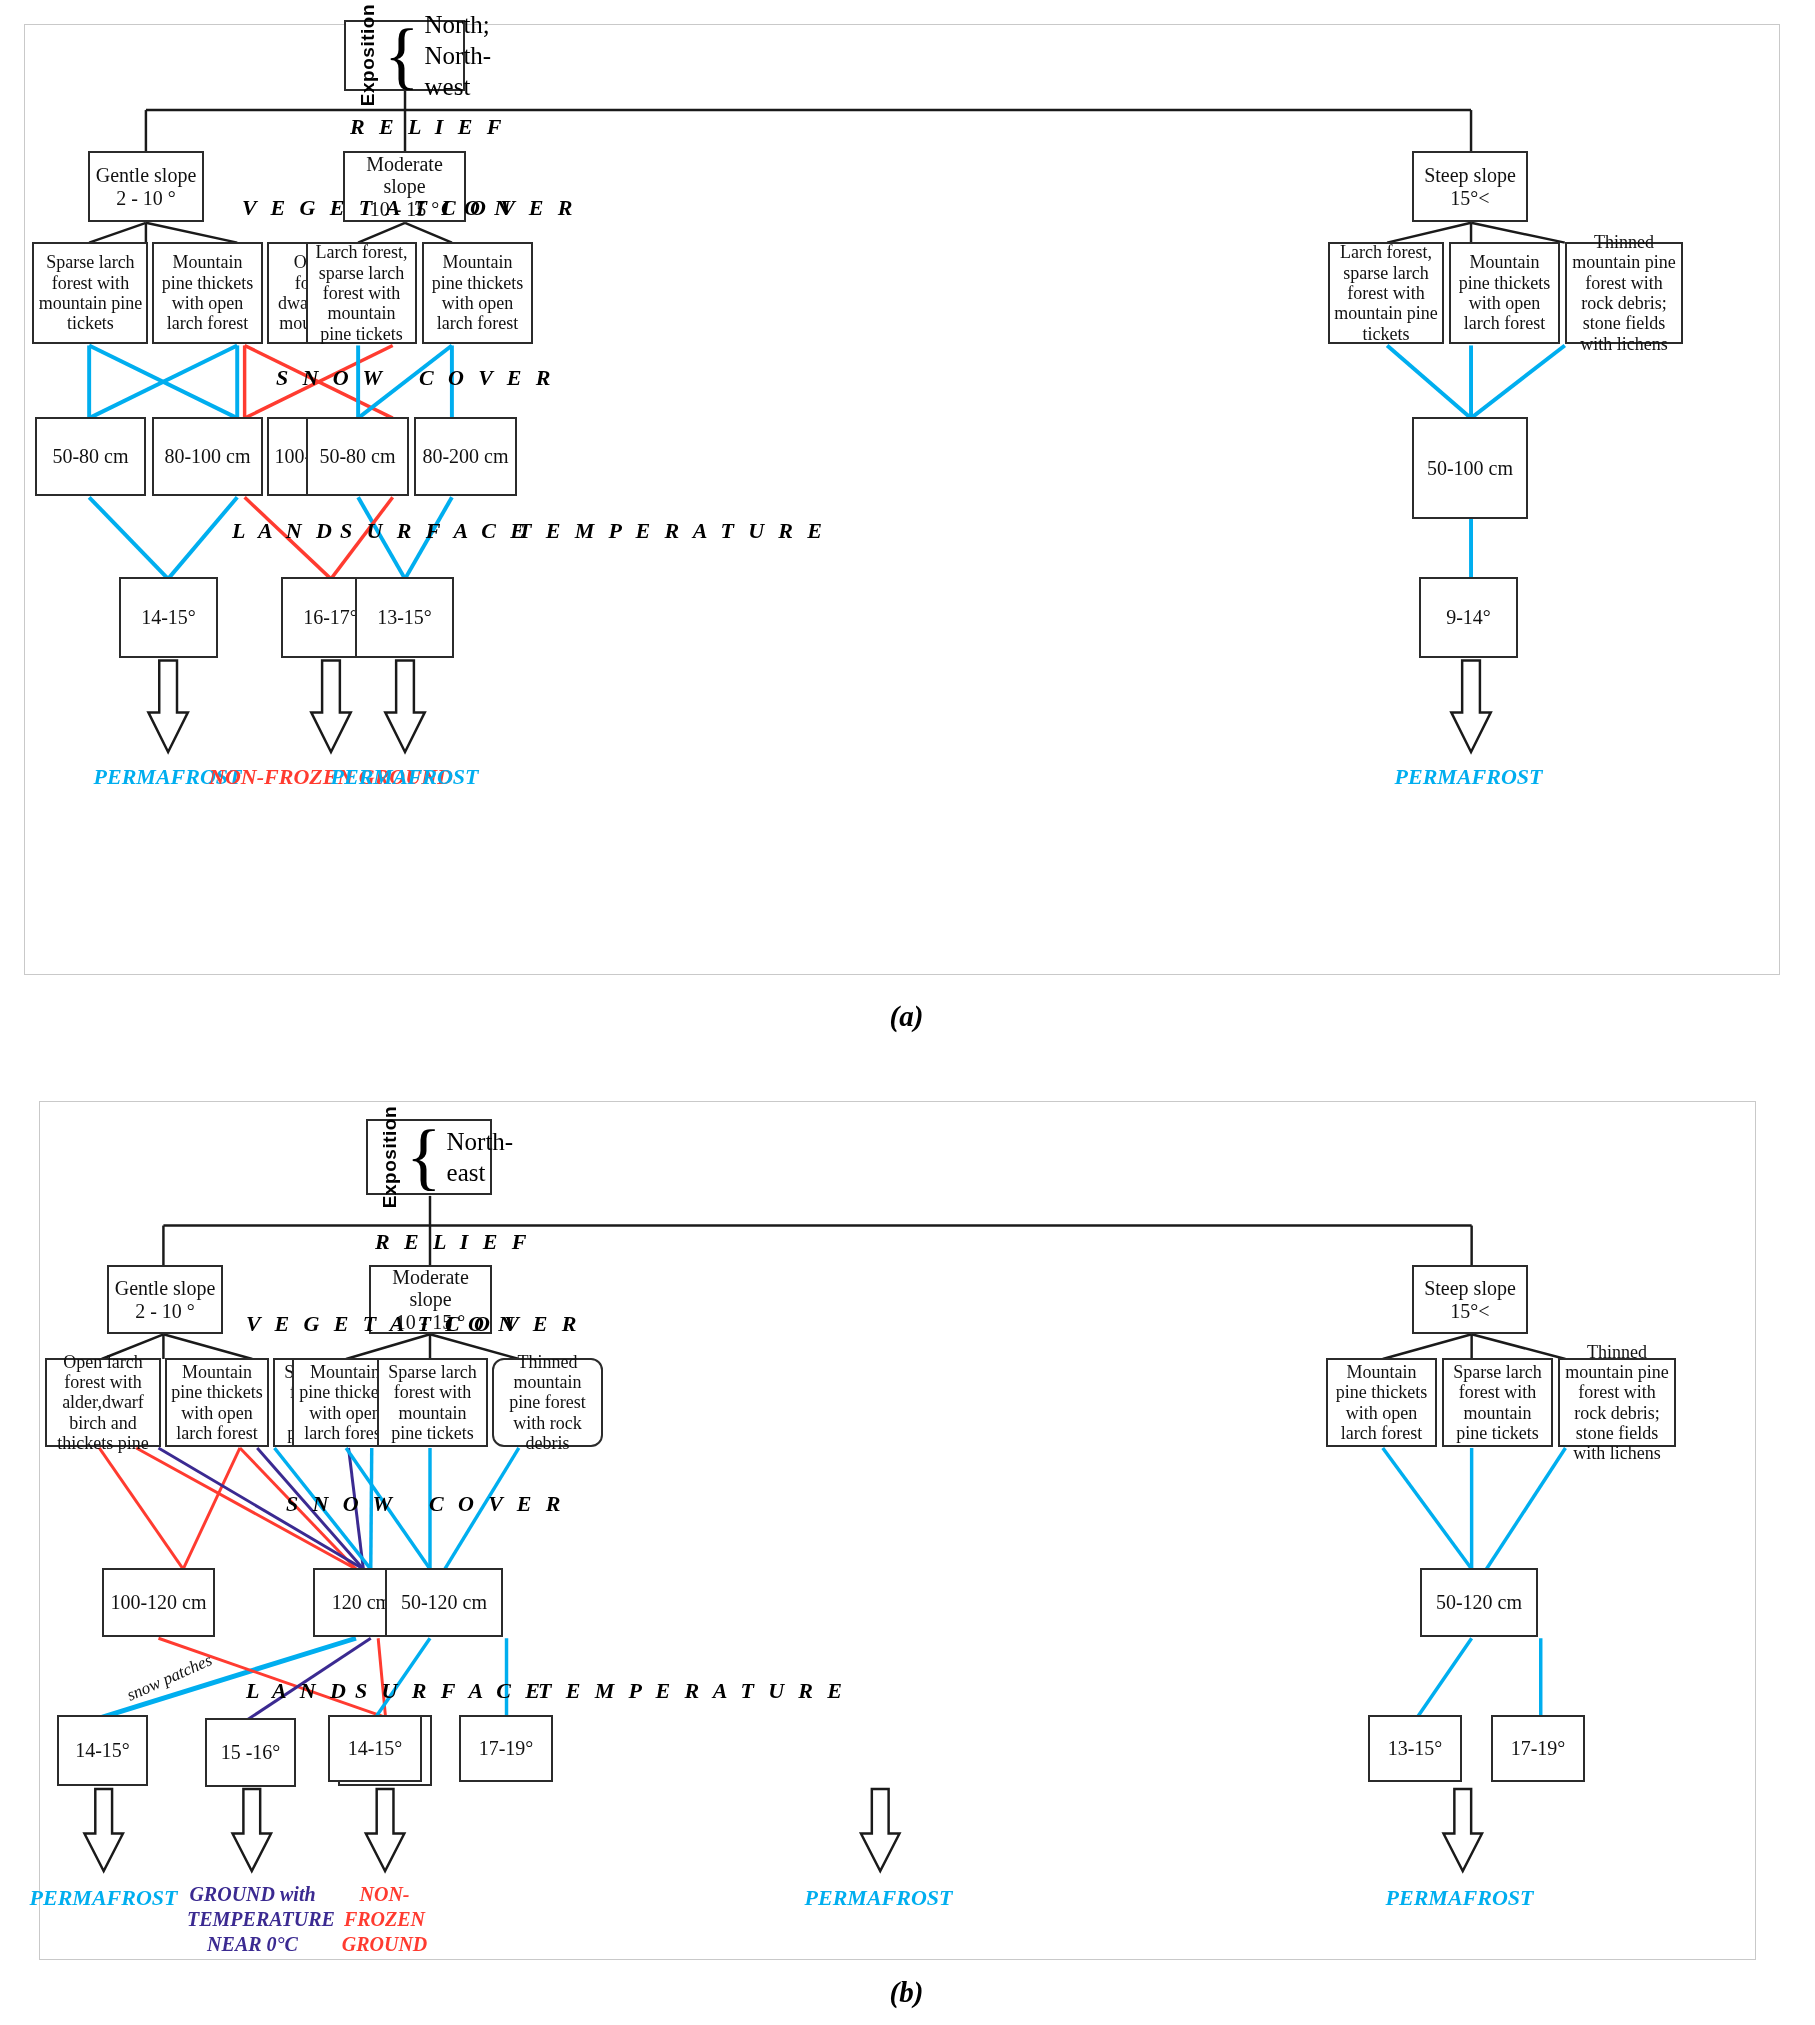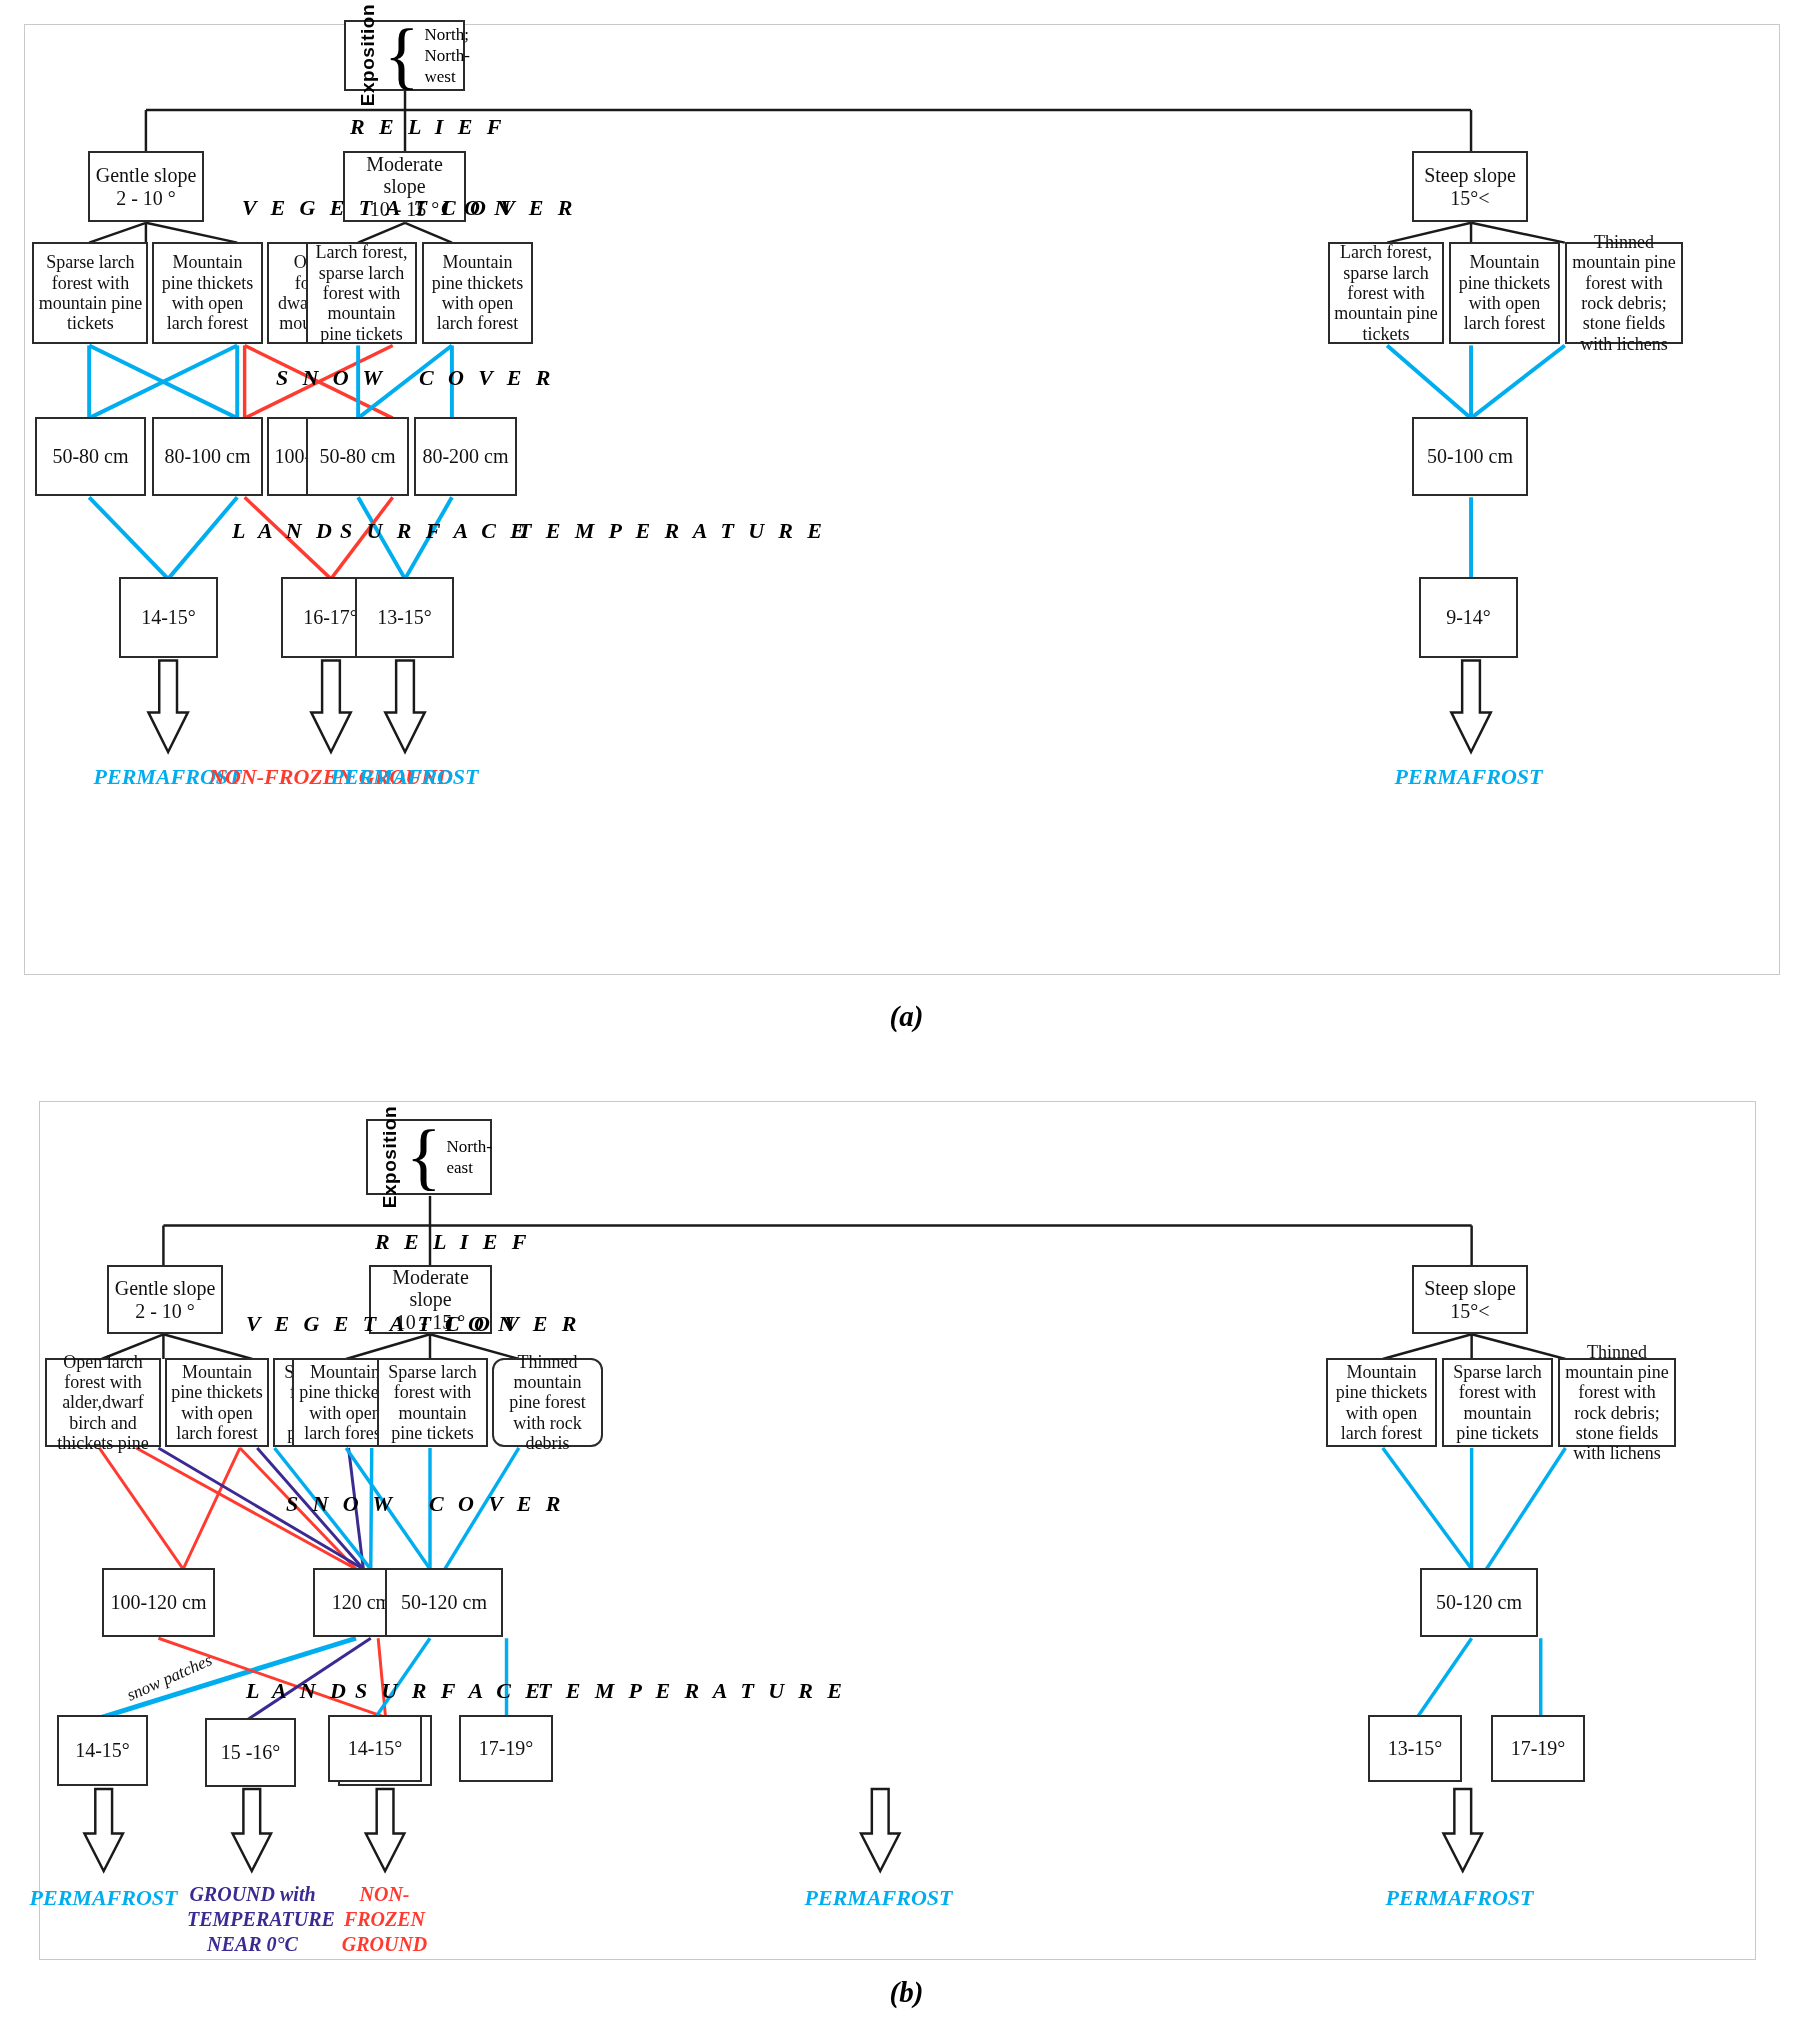--- a/index.html
+++ b/index.html
@@ -12,21 +12,21 @@
   .box{position:absolute;background:#fff;border:2px solid #2b2b2b;box-sizing:border-box;
        display:flex;align-items:center;justify-content:center;text-align:center;
        font-size:20px;line-height:1.12;color:#111;padding:2px 3px;box-sizing:border-box;}
   .box.veg{font-size:18px;line-height:1.13;}
   .sec-label{position:absolute;font-style:italic;font-weight:bold;font-size:22px;letter-spacing:4.4px;color:#000;white-space:nowrap;text-align:right;}
   .exposition-box{position:absolute;border:2px solid #2b2b2b;background:#fff;box-sizing:border-box;
        display:flex;align-items:center;justify-content:flex-start;}
   .exp-vert{writing-mode:vertical-rl;transform:rotate(180deg);font-family:"Liberation Sans",sans-serif;
        font-weight:bold;font-size:19px;letter-spacing:0.5px;margin-left:11px;}
   .exp-brace{font-size:74px;line-height:0.75;font-family:"Liberation Serif",serif;margin:0 5px 0 5px;}
-  .exp-text{font-size:17px;line-height:1.25;font-family:Liberation Serif, serif;}
+  .exp-text{font-size:25px;line-height:1.25;font-family:Liberation Serif, serif;}
   .result{position:absolute;font-weight:bold;font-style:italic;font-size:22px;text-align:center;white-space:nowrap;line-height:1.2;}
   .result.multi{white-space:normal;line-height:1.25;font-size:20px;}
   .snowpatch{position:absolute;font-style:italic;font-size:17px;color:#111;transform:rotate(-24deg);white-space:nowrap;}
 </style>
 </head>
 <body>
 
 <div class="panel" id="panel-a">
 
   <svg class="svg-layer" viewBox="0 0 3554 1919" preserveAspectRatio="none">
@@ -129,21 +129,21 @@
   <div class="box veg" style="left:1540px;top:217px;width:118px;height:102px;">Thinned mountain pine forest with rock debris; stone fields with lichens</div>
 
   <div class="sec-label" style="left:251px;top:340px;">S N O W</div>
   <div class="sec-label" style="left:394px;top:340px;">C O V E R</div>
 
   <div class="box" style="left:10px;top:392px;width:111px;height:79px;">50-80 cm</div>
   <div class="box" style="left:127px;top:392px;width:111px;height:79px;">80-100 cm</div>
   <div class="box" style="left:242px;top:392px;width:111px;height:79px;">100-120 cm</div>
   <div class="box" style="left:281px;top:392px;width:103px;height:79px;">50-80 cm</div>
   <div class="box" style="left:389px;top:392px;width:103px;height:79px;">80-200 cm</div>
-  <div class="box" style="left:1387px;top:392px;width:116px;height:79px;">50-100 cm</div>
+  <div class="box" style="left:1387px;top:392px;width:116px;height:102px;">50-100 cm</div>
 
   <div class="sec-label" style="left:207px;top:493px;">L A N D</div>
   <div class="sec-label" style="left:315px;top:493px;">S U R F A C E</div>
   <div class="sec-label" style="left:493px;top:493px;">T E M P E R A T U R E</div>
 
   <div class="box" style="left:94px;top:552px;width:99px;height:81px;">14-15°</div>
   <div class="box" style="left:256px;top:552px;width:99px;height:81px;">16-17°</div>
   <div class="box" style="left:330px;top:552px;width:99px;height:81px;">13-15°</div>
   <div class="box" style="left:1394px;top:552px;width:99px;height:81px;">9-14°</div>
 

